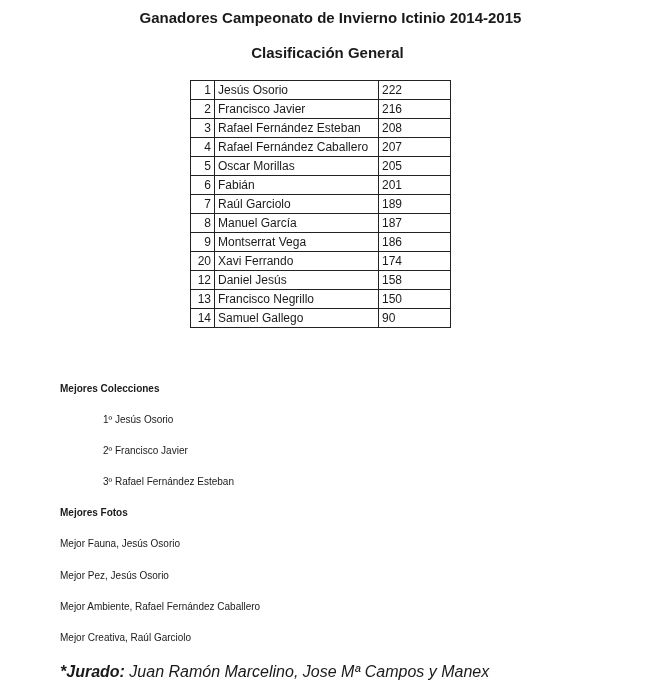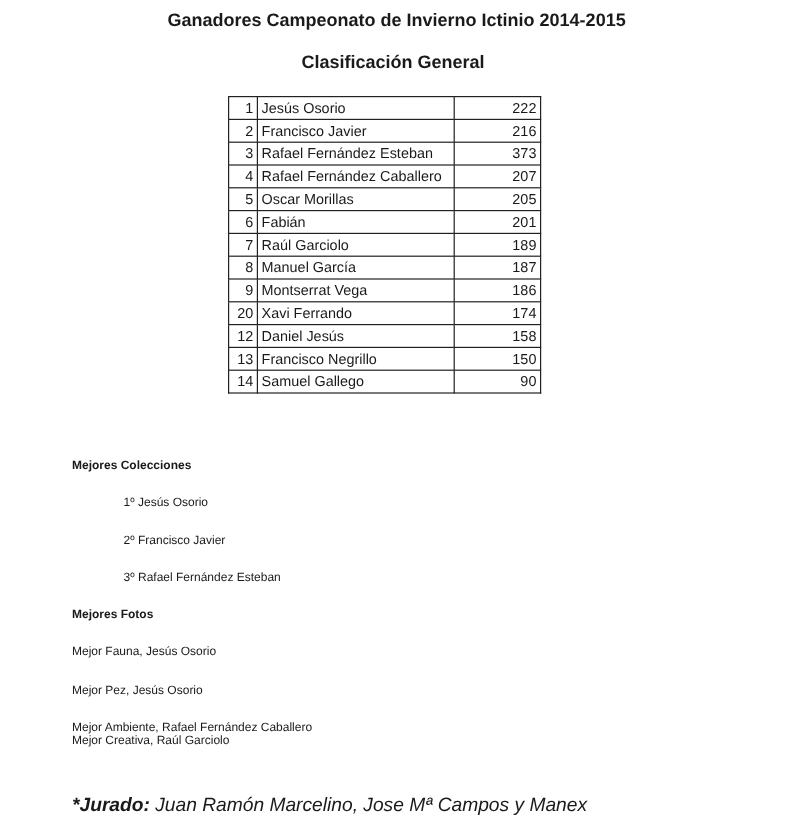--- a/index.html
+++ b/index.html
@@ -5,21 +5,21 @@
   html, body { margin:0; padding:0; background:#ffffff; }
   body { width:667px; height:681px; position:relative; overflow:hidden;
          font-family:"Liberation Sans", "DejaVu Sans", sans-serif; color:#1a1a1a; }
   .title { position:absolute; left:0; width:667px; text-align:center; font-weight:bold; font-size:15px; }
   #t1 { top:9px; left:-3px; }
   #t2 { top:44px; left:-6px; }
   table.rank { position:absolute; left:190px; top:80px; border-collapse:collapse; font-size:12px; }
   table.rank td { border:1px solid #222; height:18px; padding:0 3px; line-height:18px; white-space:nowrap; }
   td.pos { width:17px; text-align:right; }
   td.name { width:157px; text-align:left; }
-  td.score { width:65px; text-align:right; }
+  td.score { width:65px; text-align:left; }
   .txt { position:absolute; font-size:10px; white-space:nowrap; }
   .b { font-weight:bold; }
   .it { font-style:italic; font-size:16px; }
 </style>
 </head>
 <body>
 
 <div id="t1" class="title">Ganadores Campeonato de Invierno Ictinio 2014-2015</div>
 <div id="t2" class="title">Clasificación General</div>
 
@@ -31,21 +31,21 @@
         <td class="score">222</td>
       </tr>
       <tr>
         <td class="pos">2</td>
         <td class="name">Francisco Javier</td>
         <td class="score">216</td>
       </tr>
       <tr>
         <td class="pos">3</td>
         <td class="name">Rafael Fernández Esteban</td>
-        <td class="score">373</td>
+        <td class="score">208</td>
       </tr>
       <tr>
         <td class="pos">4</td>
         <td class="name">Rafael Fernández Caballero</td>
         <td class="score">207</td>
       </tr>
       <tr>
         <td class="pos">5</td>
         <td class="name">Oscar Morillas</td>
         <td class="score">205</td>
@@ -95,17 +95,17 @@
 
 <div class="txt b" style="left:60px; top:383px;">Mejores Colecciones</div>
 <div class="txt" style="left:103px; top:414px;">1º Jesús Osorio</div>
 <div class="txt" style="left:103px; top:445px;">2º Francisco Javier</div>
 <div class="txt" style="left:103px; top:476px;">3º Rafael Fernández Esteban</div>
 
 <div class="txt b" style="left:60px; top:507px;">Mejores Fotos</div>
 <div class="txt" style="left:60px; top:538px;">Mejor Fauna, Jesús Osorio</div>
 <div class="txt" style="left:60px; top:570px;">Mejor Pez, Jesús Osorio</div>
 <div class="txt" style="left:60px; top:601px;">Mejor Ambiente, Rafael Fernández Caballero</div>
-<div class="txt" style="left:60px; top:612px;">Mejor Creativa, Raúl Garciolo</div>
+<div class="txt" style="left:60px; top:632px;">Mejor Creativa, Raúl Garciolo</div>
 
 <div class="txt it" style="left:60px; top:663px;">
   <span class="b">*Jurado:</span><span> Juan Ramón Marcelino, Jose Mª Campos y Manex</span>
 </div>
 
 </body></html>

